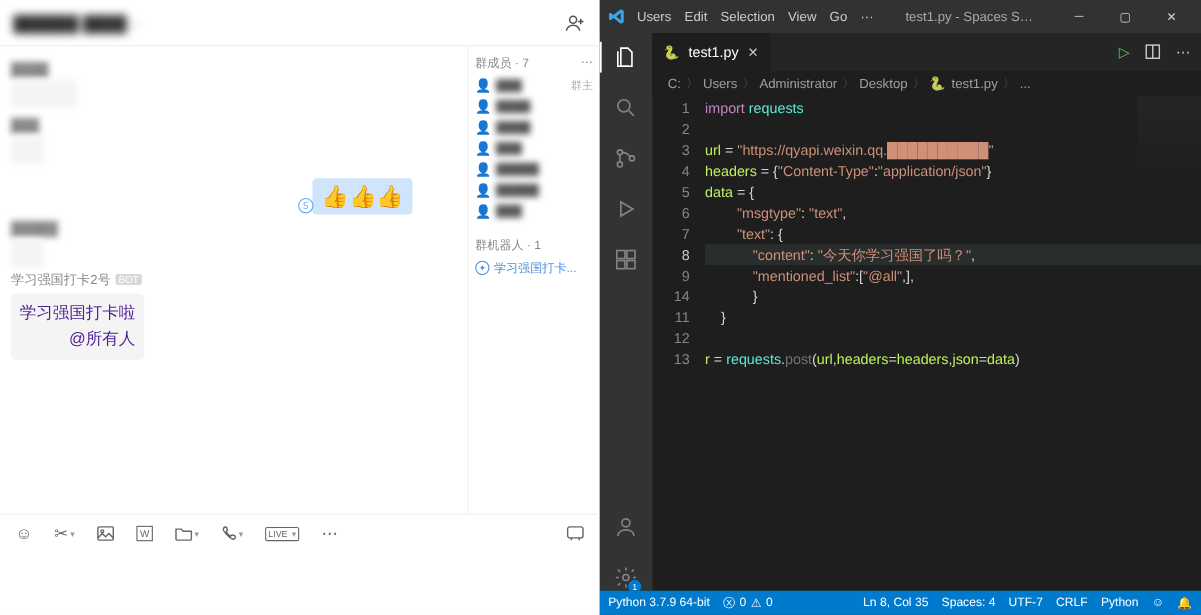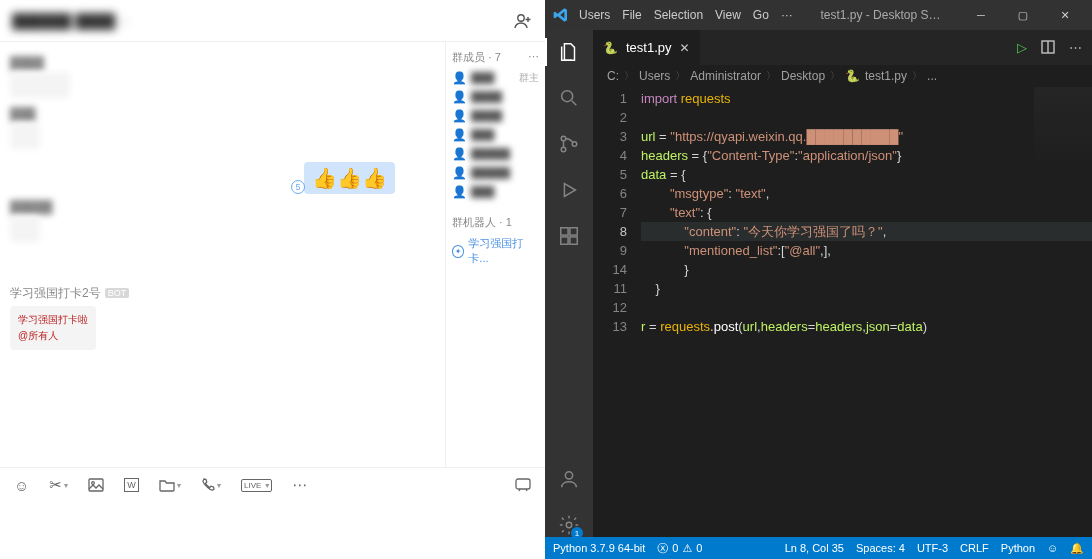--- a/index.html
+++ b/index.html
@@ -6,28 +6,28 @@
 body { width:1092px; height:559px; overflow:hidden; display:flex; }
 .chat-panel { width:545px; height:559px; background:#fff; display:flex; flex-direction:column; position:relative; }
 .chat-header { height:42px; display:flex; align-items:center; justify-content:space-between; padding:0 12px; border-bottom:1px solid #eee; }
 .chat-title { font-size:14px; color:#333; filter:blur(4px); }
 .add-user { font-size:18px; color:#555; }
 .chat-body { flex:1; display:flex; overflow:hidden; }
 .msg-area { flex:1; padding:8px 10px; overflow-y:auto; font-size:12px; color:#666; }
 .msg-user { margin-top:6px; margin-bottom:2px; color:#888; filter:blur(3px); }
 .msg-bubble { display:inline-block; background:#f4f4f4; border-radius:4px; padding:6px 8px; max-width:260px; }
 .msg-bubble.blur { filter:blur(3px); height:26px; width:60px; }
-.msg-bubble .line { font-size:10px; color:#b91c1c; line-height:1.6; }
+.msg-bubble .line { font-size:15px; color:#4c1d95; line-height:1.6;text-align:right; }
 .msg-row-right { text-align:right; margin:10px 40px 4px 0; position:relative; }
 .msg-row-right .read-badge { position:absolute; right:90px; top:18px; width:14px; height:14px; border:1px solid #6aa9f6; border-radius:50%; font-size:9px; color:#6aa9f6; display:inline-flex; align-items:center; justify-content:center; }
 .thumbs-bubble { display:inline-block; background:#d0e5fb; border-radius:4px; padding:4px 8px; }
 .thumb { font-size:20px; }
 .time-divider { text-align:center; color:#bbb; font-size:11px; margin:14px 0; }
 .bot-tag { display:inline-block; background:#d8d8d8; color:#fff; font-size:9px; padding:0 3px; border-radius:2px; margin-left:4px; vertical-align:1px; }
-.sidebar { width:100px; border-left:1px solid #f0f0f0; padding:8px 6px; font-size:11px; color:#555; overflow:hidden; }
+.sidebar { width:120px; border-left:1px solid #f0f0f0; padding:8px 6px; font-size:11px; color:#555; overflow:hidden; }
 .side-head { display:flex; justify-content:space-between; color:#888; margin-bottom:6px; }
 .mem { display:flex; align-items:center; gap:4px; margin:5px 0; }
 .mem-ico { font-size:12px; }
 .mem-ico.owner { color:#4a90e2; }
 .mem-ico.user { color:#f5a623; }
 .mem-name { filter:blur(3px); flex:1; white-space:nowrap; overflow:hidden; }
 .mem-role { color:#aaa; font-size:10px; }
 .bot-row { display:flex; align-items:center; gap:4px; color:#4a90e2; margin-top:4px; font-size:11px; }
 .bot-ico { width:13px; height:13px; border:1.5px solid #4a90e2; border-radius:50%; display:inline-flex; align-items:center; justify-content:center; font-size:8px; }
 .input-bar { height:92px; border-top:1px solid #eee; }
@@ -58,25 +58,25 @@
 .breadcrumb { height:22px; background:#1e1e1e; display:flex; align-items:center; padding-left:14px; color:#a0a0a0; font-size:12px; gap:5px; }
 .bc-sep { color:#666; font-size:10px; }
 .code-area { flex:1; display:flex; overflow:hidden; font-family:Consolas,monospace; font-size:13px; line-height:19px; position:relative; }
 .gutter { width:48px; text-align:right; color:#858585; padding-right:14px; padding-top:2px; }
 .gutter div { height:19px; }
 .gutter .hl { color:#c6c6c6; }
 .code { flex:1; padding-top:2px; white-space:pre; color:#d4d4d4; }
 .code div { height:19px; }
 .code .hl-line { background:#2a2d2e; }
 .k-import { color:#c586c0; }
-.k-mod { color:#eab308; }
+.k-mod { color:#5eead4; }
 .k-var { color:#bef264; }
 .k-str { color:#ce9178; }
 .k-punc { color:#d4d4d4; }
-.k-member { color:#ffffff;margin-top:32px; }
+.k-member { color:#737373;margin-top:32px; }
 .minimap { position:absolute; right:0; top:0; width:58px; height:80px; background:linear-gradient(#2a2a2a,#1e1e1e); opacity:0.6; }
 .status-bar { height:22px; background:#007acc; color:#fff; display:flex; align-items:center; font-size:11px; padding:0 8px; gap:12px; }
 .status-bar .sb-item { display:inline-flex; align-items:center; gap:4px; }
 .status-bar .spacer { flex:1; }
 svg { display:block; }
 </style>
 </head>
 <body>
 
 <div class="chat-panel">
@@ -102,21 +102,21 @@
         <div class="thumbs-bubble">
           <span class="thumb">👍</span><span class="thumb">👍</span><span class="thumb">👍</span>
         </div>
       </div>
 
 
       <div class="msg-user">█████</div>
       <div class="msg-bubble blur" style="width:30px;"></div>
 
 
-      <div style="color:#888;margin-top:40px;">
+      <div style="color:#888;">
         <span>学习强国打卡2号</span><span class="bot-tag">BOT</span>
       </div>
       <div class="msg-bubble" style="margin-top:4px;">
         <div class="line">学习强国打卡啦</div>
         <div class="line">@所有人</div>
       </div>
     </div>
 
     <div class="sidebar">
       <div class="side-head">
@@ -201,22 +201,22 @@
   </div>
 </div>
 
 <div class="vscode">
   <div class="vsc-title">
     <span class="vsc-logo">
       <svg viewBox="0 0 24 24" width="16" height="16">
           <path fill="#3ba4ea" d="M17 2l4 2v16l-4 2-10-8-4 3-2-1V8l2-1 4 3zM17 7l-6 5 6 5z"></path>
         </svg>
     </span>
-    <span id="vsc-menus"><span class="vsc-menu">Users</span><span class="vsc-menu">File</span><span class="vsc-menu">Selection</span><span class="vsc-menu">View</span><span class="vsc-menu">Go</span><span class="vsc-menu">···</span></span>
-    <span class="vsc-wintitle">test1.py - Desktop S…</span>
+    <span id="vsc-menus"><span class="vsc-menu">Users</span><span class="vsc-menu">Edit</span><span class="vsc-menu">Selection</span><span class="vsc-menu">View</span><span class="vsc-menu">Go</span><span class="vsc-menu">···</span></span>
+    <span class="vsc-wintitle">test1.py - Spaces S…</span>
     <span class="win-ctrl">─</span>
     <span class="win-ctrl">▢</span>
     <span class="win-ctrl">✕</span>
   </div>
 
   <div class="vsc-main">
     <div class="activity-bar">
       <div class="act active">
           <svg width="22" height="22" viewBox="0 0 24 24" fill="none" stroke="currentColor" stroke-width="1.6">
             <path d="M7 3h7l4 4v14H7z"></path>
@@ -319,19 +319,19 @@
       </div>
     </div>
   </div>
 
   <div class="status-bar">
     <span class="sb-item">Python 3.7.9 64-bit</span>
     <span class="sb-item">ⓧ <span>0</span> ⚠ <span>0</span></span>
     <div class="spacer"></div>
     <span class="sb-item">Ln 8, Col 35</span>
     <span class="sb-item">Spaces: 4</span>
-    <span class="sb-item">UTF-3</span>
+    <span class="sb-item">UTF-7</span>
     <span class="sb-item">CRLF</span>
     <span class="sb-item">Python</span>
     <span class="sb-item">☺</span>
     <span class="sb-item">🔔</span>
   </div>
 </div>
 
 </body></html>

